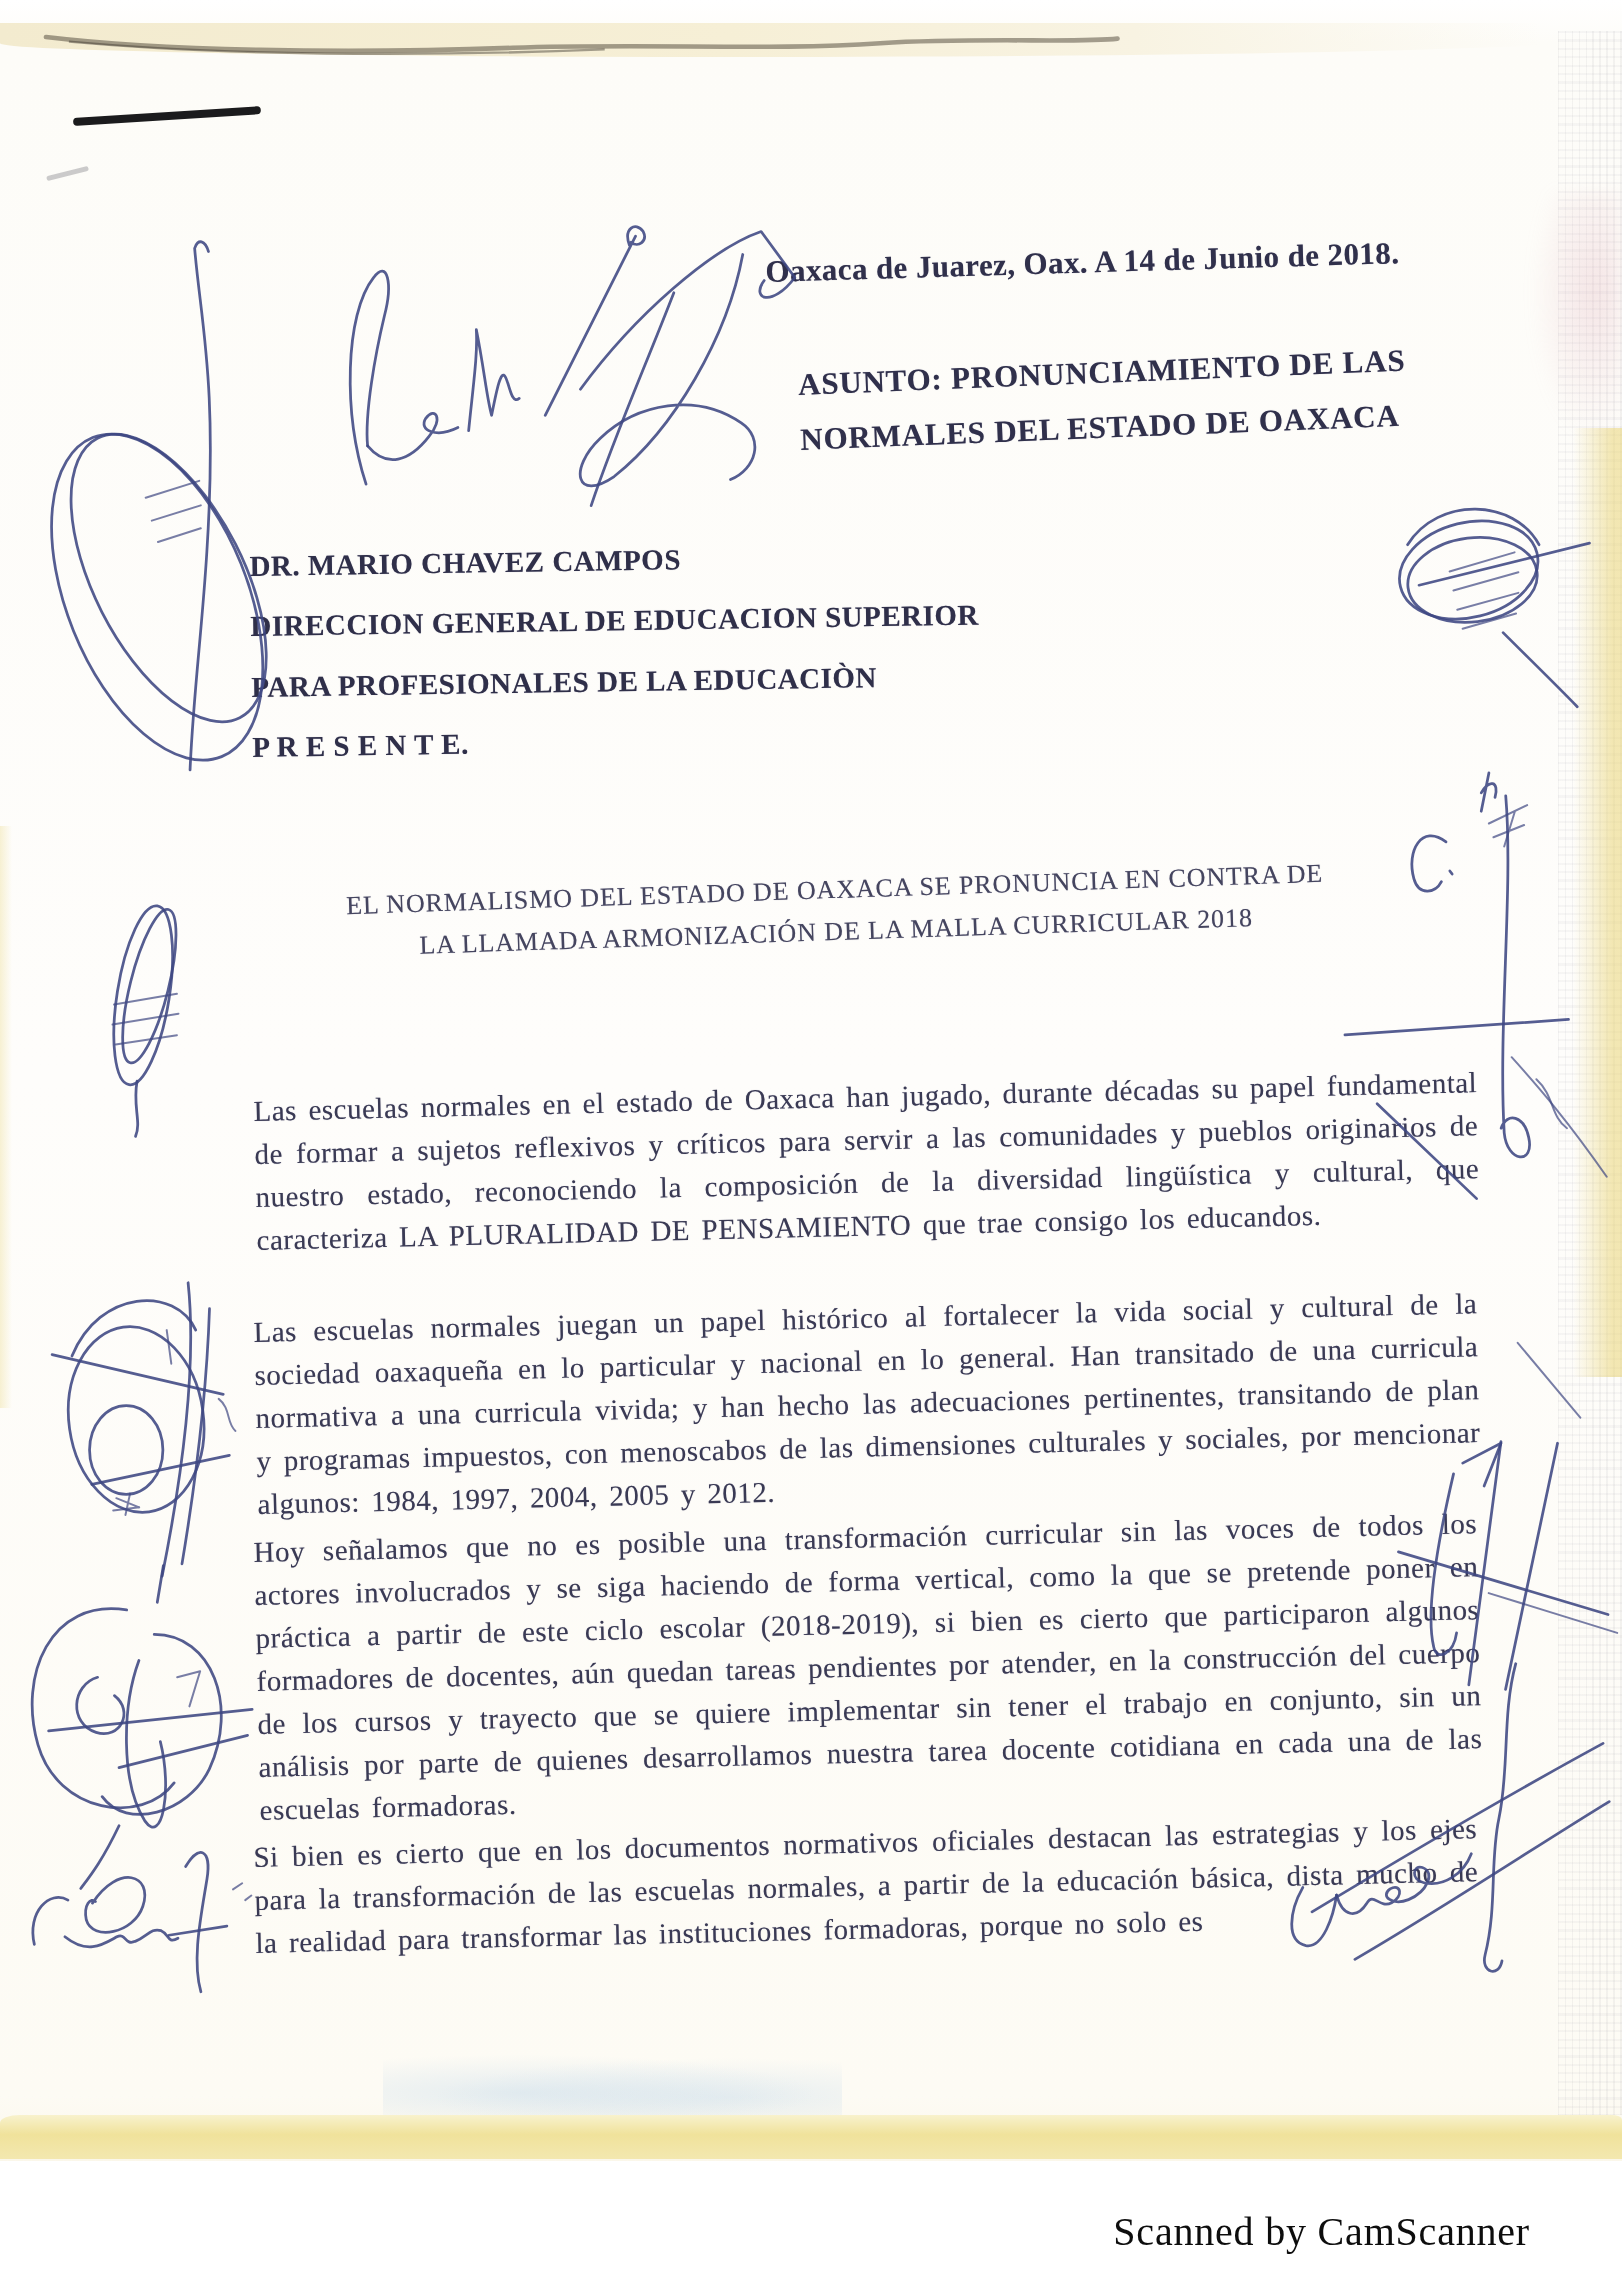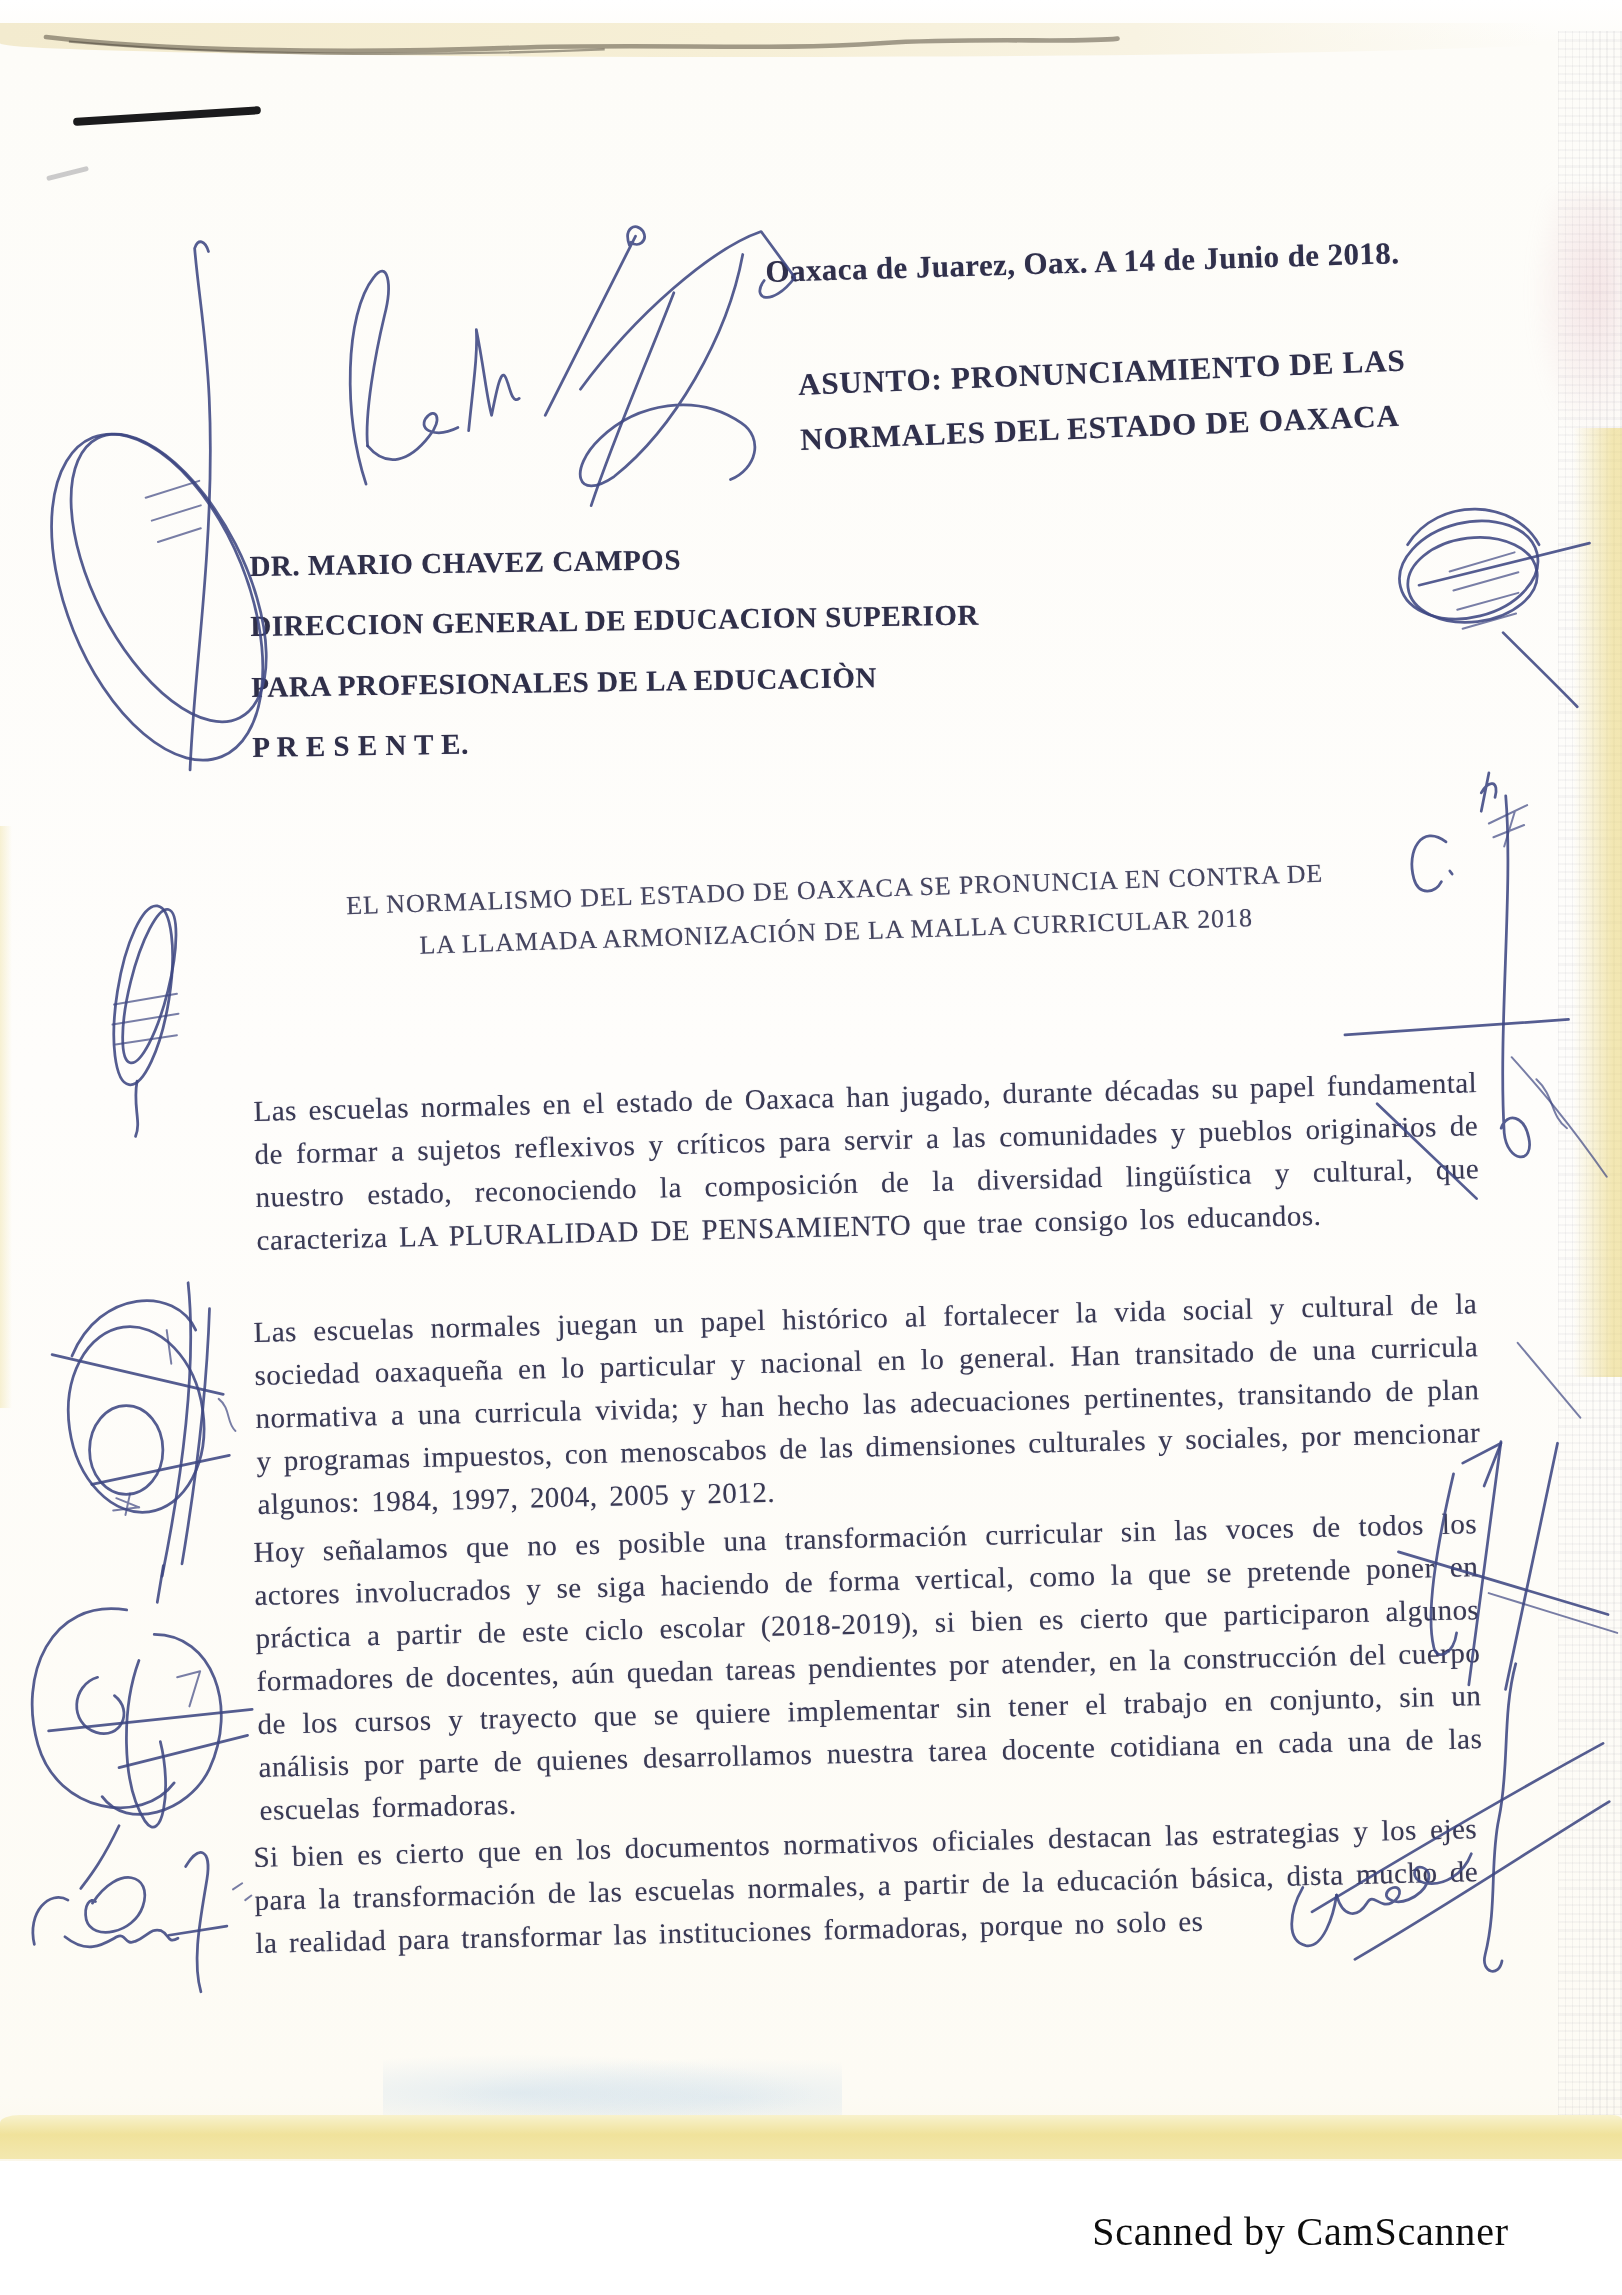--- a/index.html
+++ b/index.html
@@ -52,21 +52,21 @@
   .recipient{position:absolute;left:249px;top:536px;width:956px;font-size:29px;line-height:2.08;
              transform:rotate(-0.9deg);transform-origin:0 0;letter-spacing:0.5px;color:#2f2f49;}
   .title{position:absolute;left:176px;top:869px;width:1316px;font-size:26px;line-height:1.6;
          text-align:center;transform:rotate(-1.9deg);transform-origin:50% 0;
          letter-spacing:0.9px;color:#45455f;}
   .para{position:absolute;left:253px;width:1224px;font-size:29px;line-height:43px;
         text-align:justify;transform:rotate(-1.35deg);transform-origin:0 0;
         letter-spacing:0.5px;word-spacing:3.8px;color:#3a3a54;}
   #p1{top:1061px}#p2{top:1282px}#p3{top:1502px}#p4{top:1807px}
 
-  .footer{position:absolute;left:1071px;top:2208px;width:459px;text-align:center;
+  .footer{position:absolute;left:1071px;top:2208px;width:459px;text-align:right;
           font-size:40px;color:#0d0d0d;letter-spacing:0.8px;}
 
   
   .sig{position:absolute;}
   .sig path,.sig ellipse,.sig line{fill:none;stroke:#3e4782;stroke-width:3.6;
         stroke-linecap:round;stroke-linejoin:round;opacity:.88;}
   .sig .thin{stroke-width:2.6;opacity:.7;}
 </style>
 </head>
 <body>

